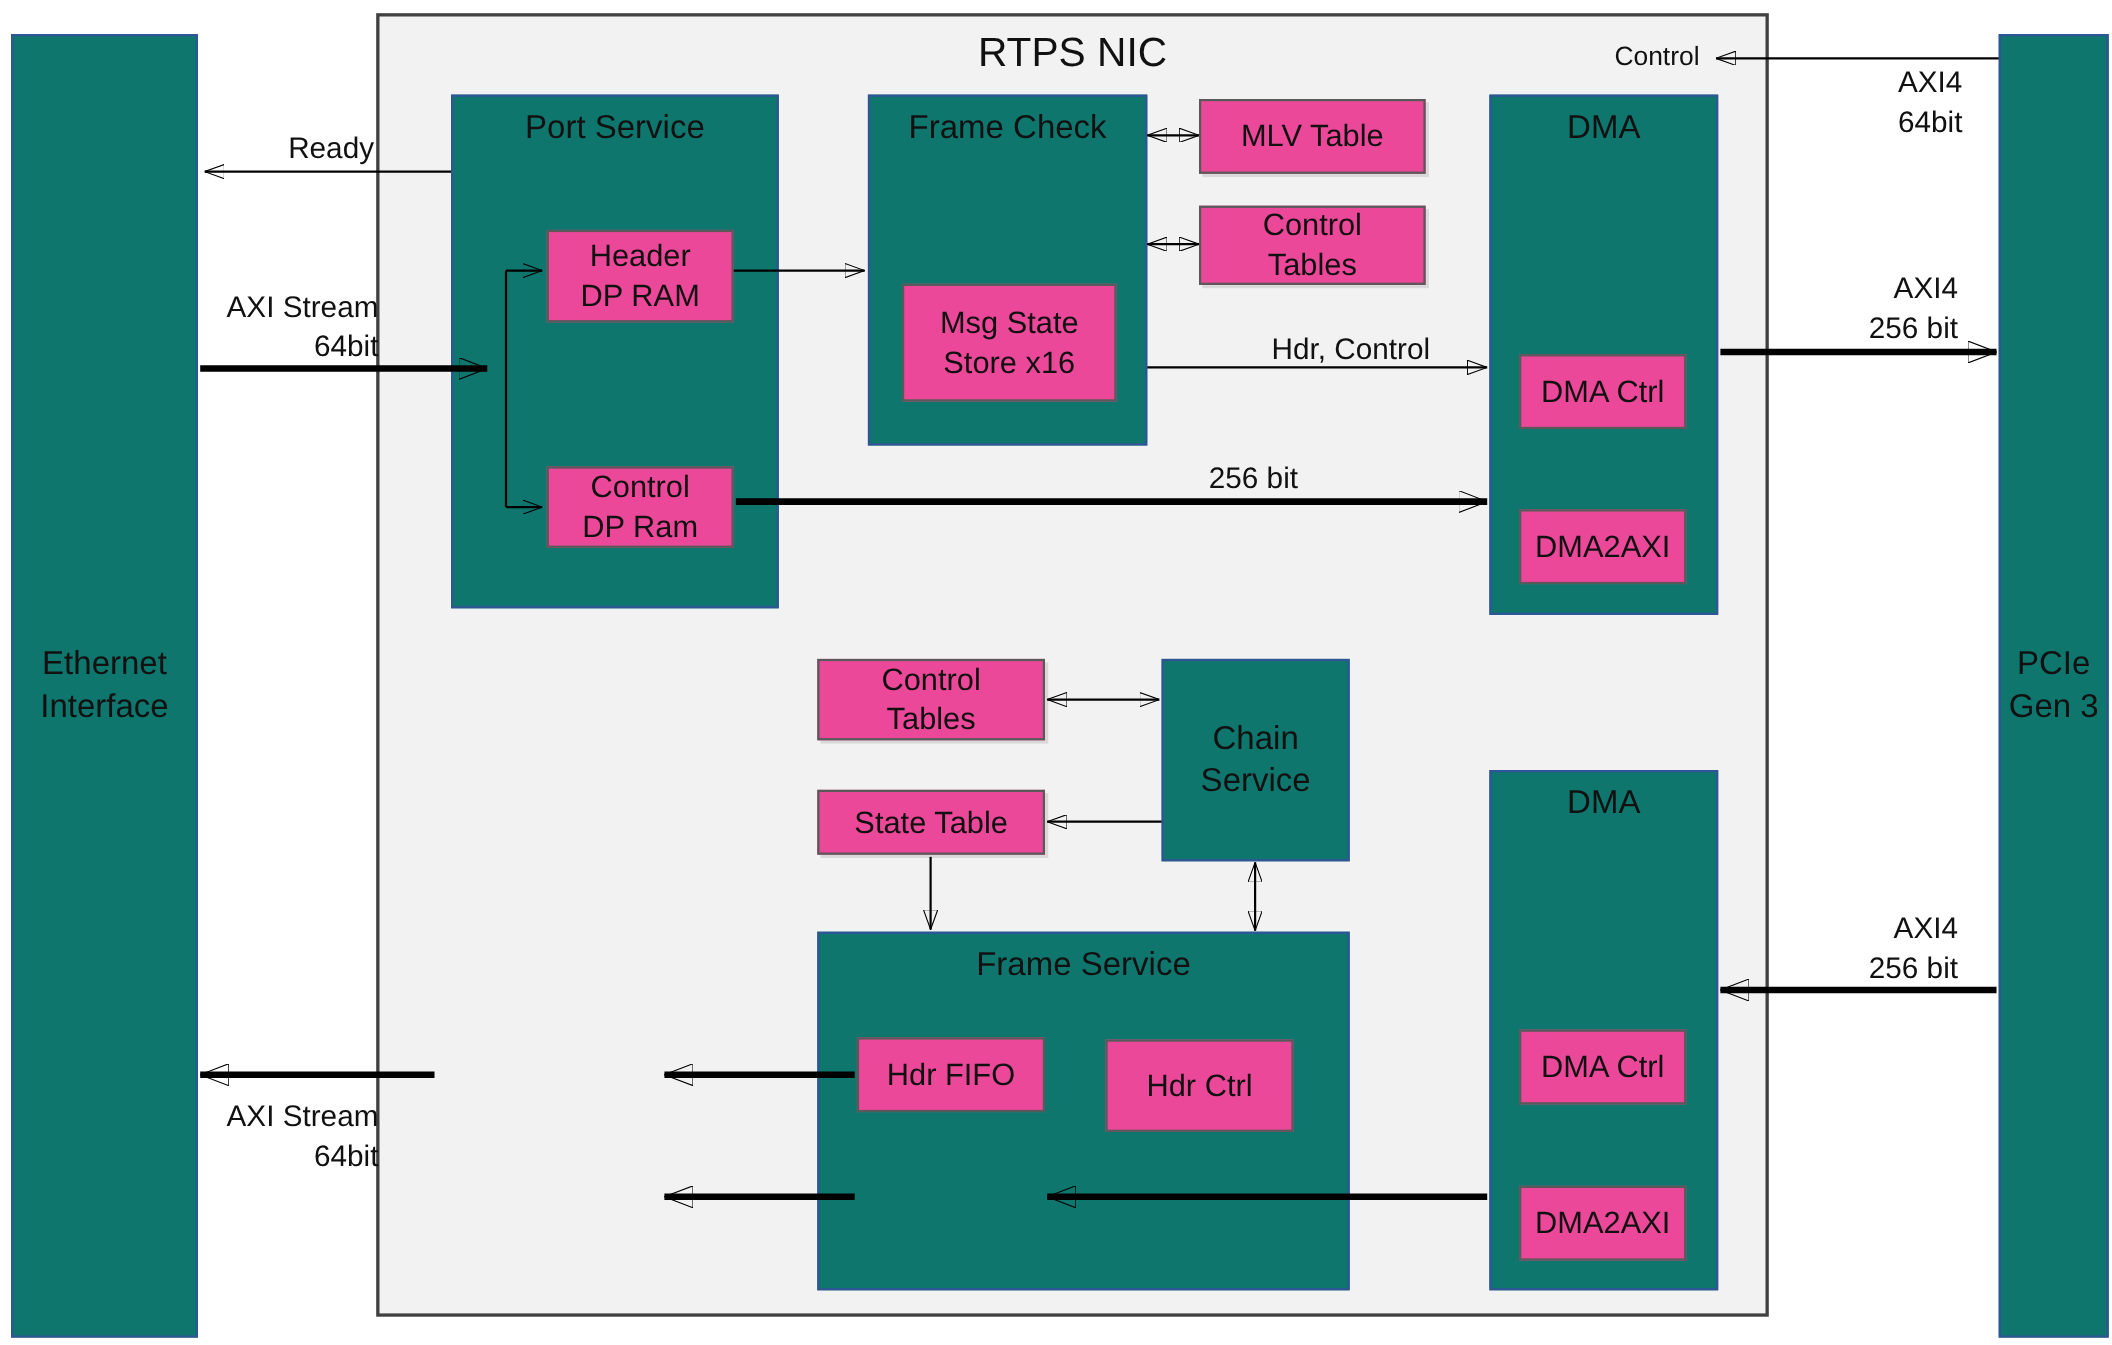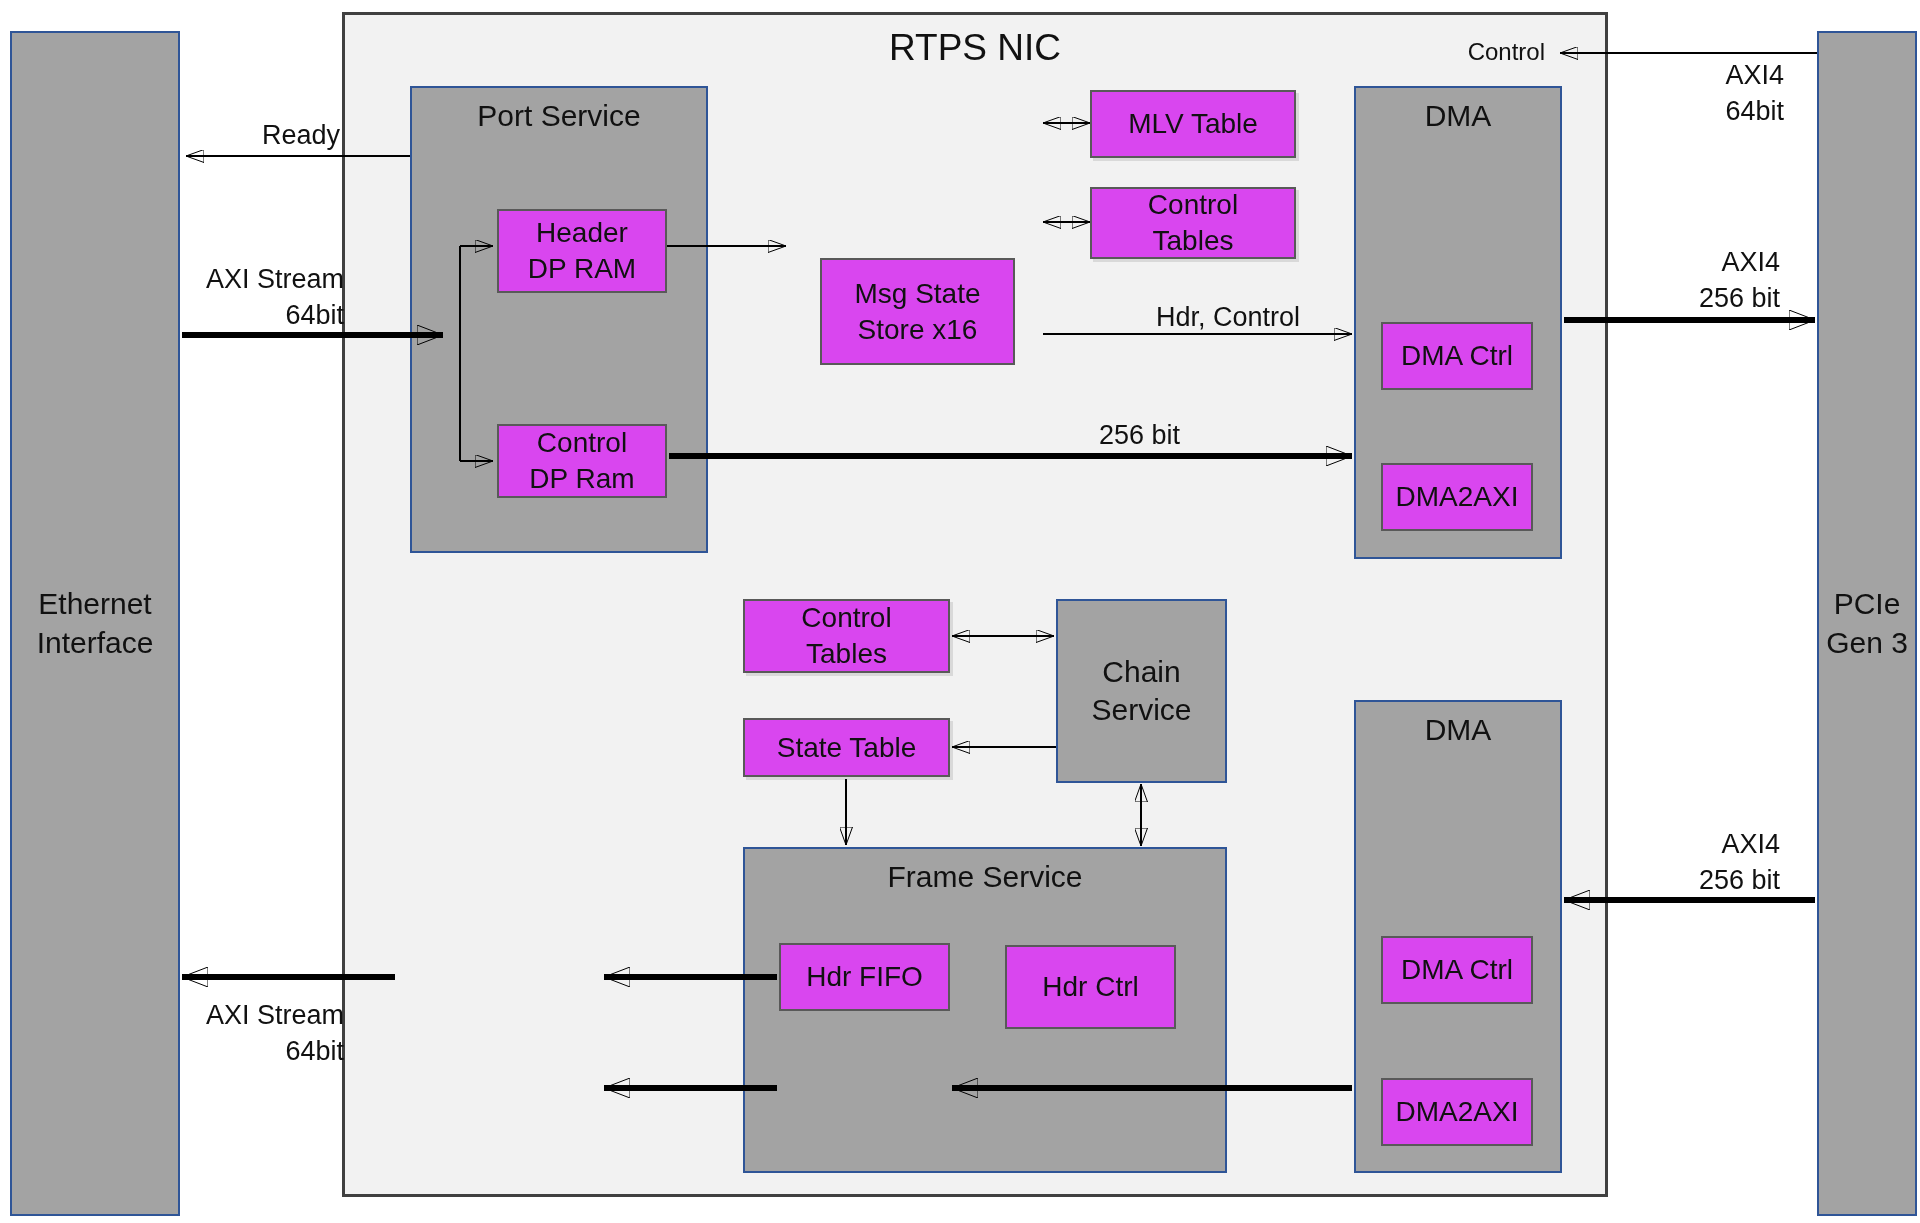--- a/index.html
+++ b/index.html
@@ -8,22 +8,22 @@
     font-family:"Liberation Sans", sans-serif; color:#111;
     overflow:hidden;
   }
   .canvas { position:relative; width:1920px; height:1223px; background:#fff; }
 
   .blk {
     position:absolute; display:flex; align-items:center; justify-content:center;
     text-align:center;
   }
   .blk.top { align-items:flex-start; padding-top:9px; }
-  .blue  { background:#a3a3a3; border:2px solid #2F5597; }
-  .white { background:#d946ef; border:2px solid #595959; }
+  .blue  { background:#0f766e; border:2px solid #2F5597; }
+  .white { background:#ec4899; border:2px solid #595959; }
   .white.shadow { box-shadow:3px 3px 0 rgba(0,0,0,0.10); }
   .outer { background:#F2F2F2; border:3px solid #404040; }
 
   .lbl { white-space:pre-line; line-height:1.28; }
   .t-main  { font-size:37px; }
   .t-title { font-size:30px; }
   .t-box   { font-size:28px; }
   .t-big   { font-size:30px; }
 
   .free-label {
@@ -64,20 +64,23 @@
   <div class="blk white" style="left:497px; top:209px; width:170px; height:84px;">
     <span class="lbl t-box">Header
 DP RAM</span>
   </div>
 
   <div class="blk white" style="left:497px; top:424px; width:170px; height:74px;">
     <span class="lbl t-box">Control
 DP Ram</span>
   </div>
 
+  <div class="blk blue top" style="left:789px; top:86px; width:254px; height:319px;">
+    <span class="lbl t-title">Frame Check</span>
+  </div>
 
   <div class="blk white" style="left:820px; top:258px; width:195px; height:107px;">
     <span class="lbl t-box">Msg State
 Store x16</span>
   </div>
 
   <div class="blk white shadow" style="left:1090px; top:90px; width:206px; height:68px;">
     <span class="lbl t-box">MLV Table</span>
   </div>
 

